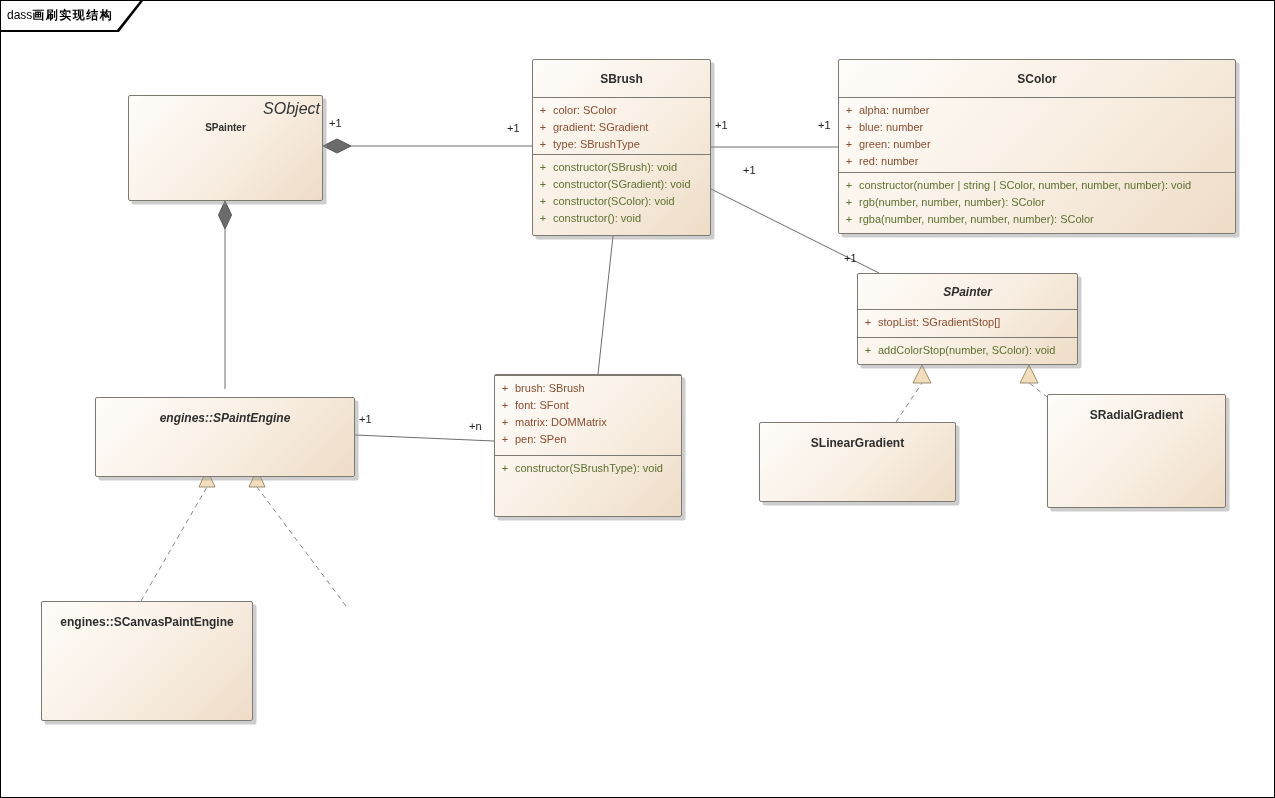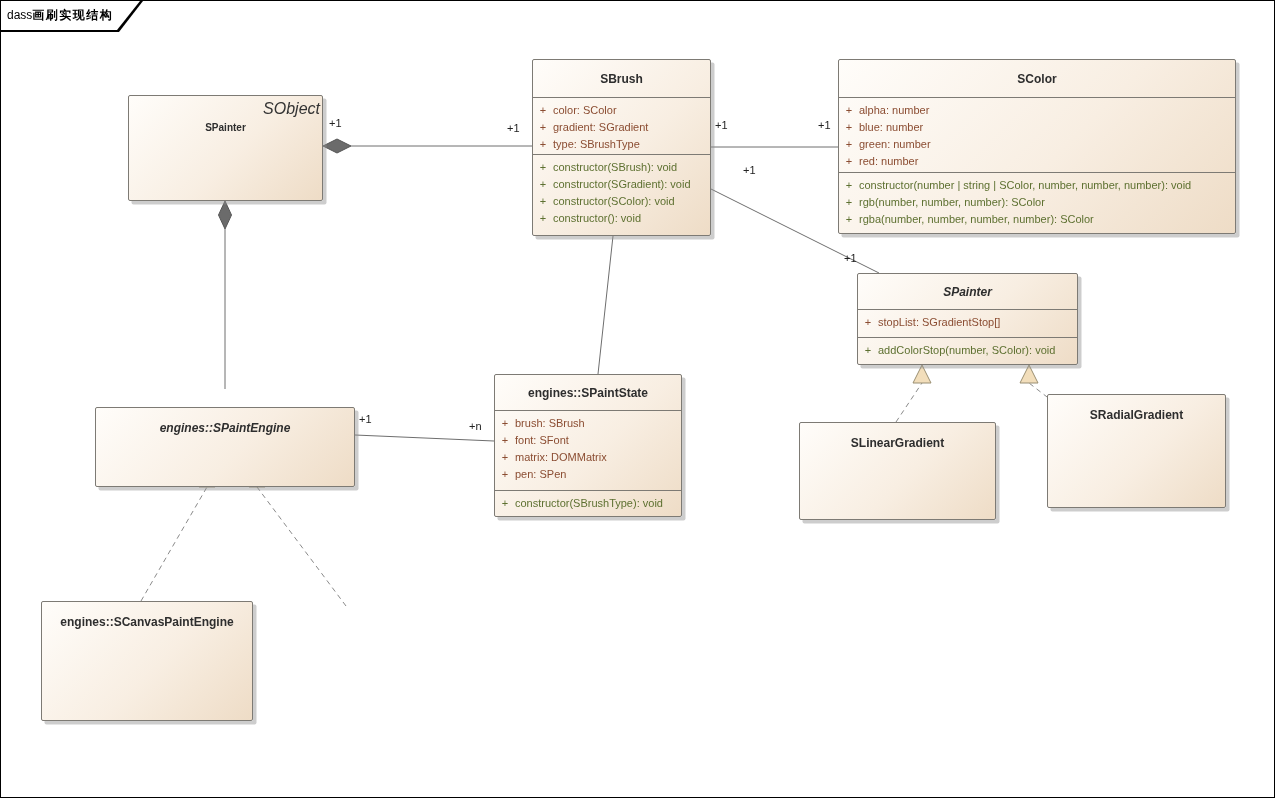--- a/index.html
+++ b/index.html
@@ -176,21 +176,20 @@
     </div>
     <div class="cls-ops">
       <div class="mrow op">
           <span class="vis">+</span>
           <span class="mtext">addColorStop(number, SColor): void</span>
         </div>
     </div>
   </div>
 
   <div class="uml-class" style="left:493px;top:373px;width:188px;height:143px">
-    <div class="cls-name" style="height:35px">engines::SPaintState</div>
     <div class="cls-attrs" style="height:80px">
       <div class="mrow attr">
           <span class="vis">+</span>
           <span class="mtext">brush: SBrush</span>
         </div>
       <div class="mrow attr">
           <span class="vis">+</span>
           <span class="mtext">font: SFont</span>
         </div>
       <div class="mrow attr">
@@ -203,25 +202,25 @@
         </div>
     </div>
     <div class="cls-ops">
       <div class="mrow op">
           <span class="vis">+</span>
           <span class="mtext">constructor(SBrushType): void</span>
         </div>
     </div>
   </div>
 
-  <div class="uml-class simple" style="left:94px;top:406px;width:260px;height:80px">
+  <div class="uml-class simple" style="left:94px;top:396px;width:260px;height:80px">
     <div class="cls-name italic" style="height:100%">engines::SPaintEngine</div>
   </div>
 
-  <div class="uml-class simple" style="left:798px;top:421px;width:197px;height:98px">
+  <div class="uml-class simple" style="left:758px;top:421px;width:197px;height:80px">
     <div class="cls-name" style="height:100%">SLinearGradient</div>
   </div>
 
   <div class="uml-class simple" style="left:1046px;top:393px;width:179px;height:114px">
     <div class="cls-name" style="height:100%">SRadialGradient</div>
   </div>
 
   <div class="uml-class simple" style="left:40px;top:600px;width:212px;height:120px">
     <div class="cls-name" style="height:100%">engines::SCanvasPaintEngine</div>
   </div>

